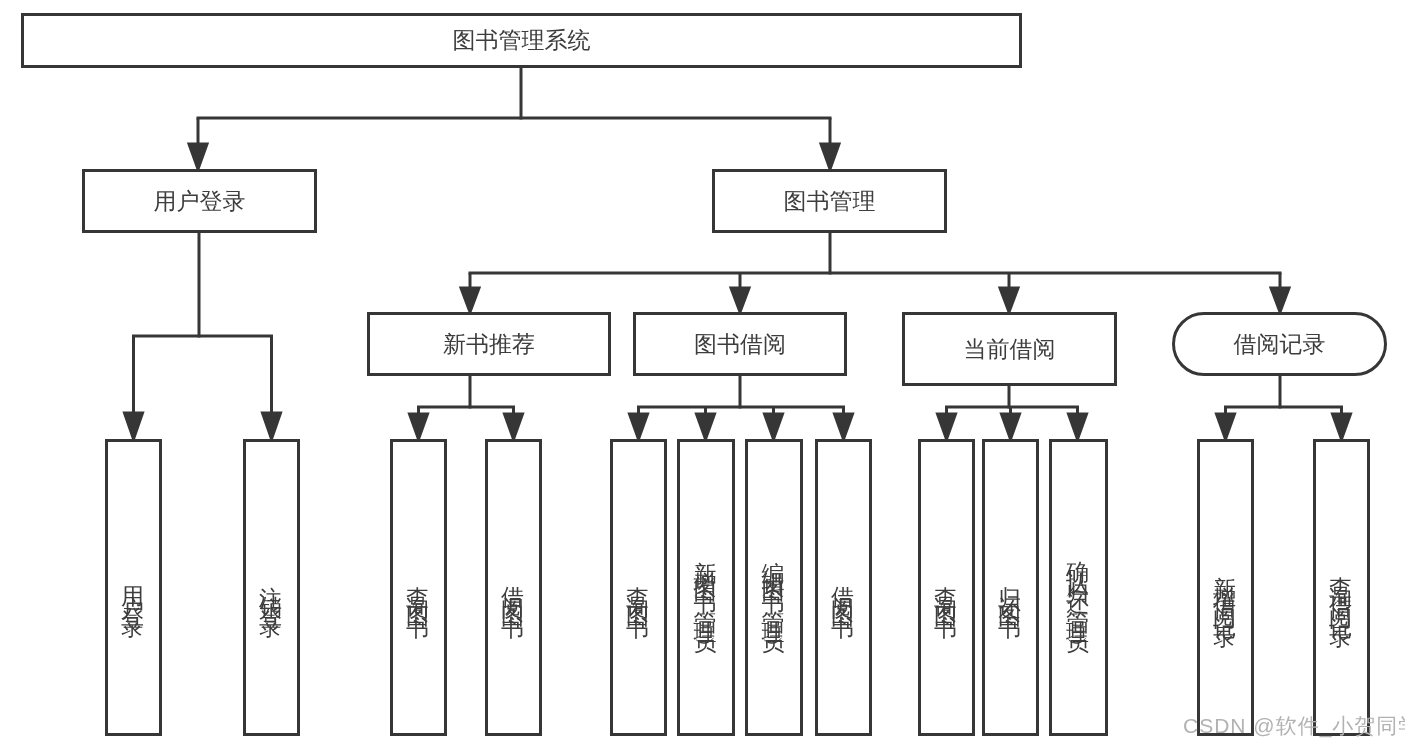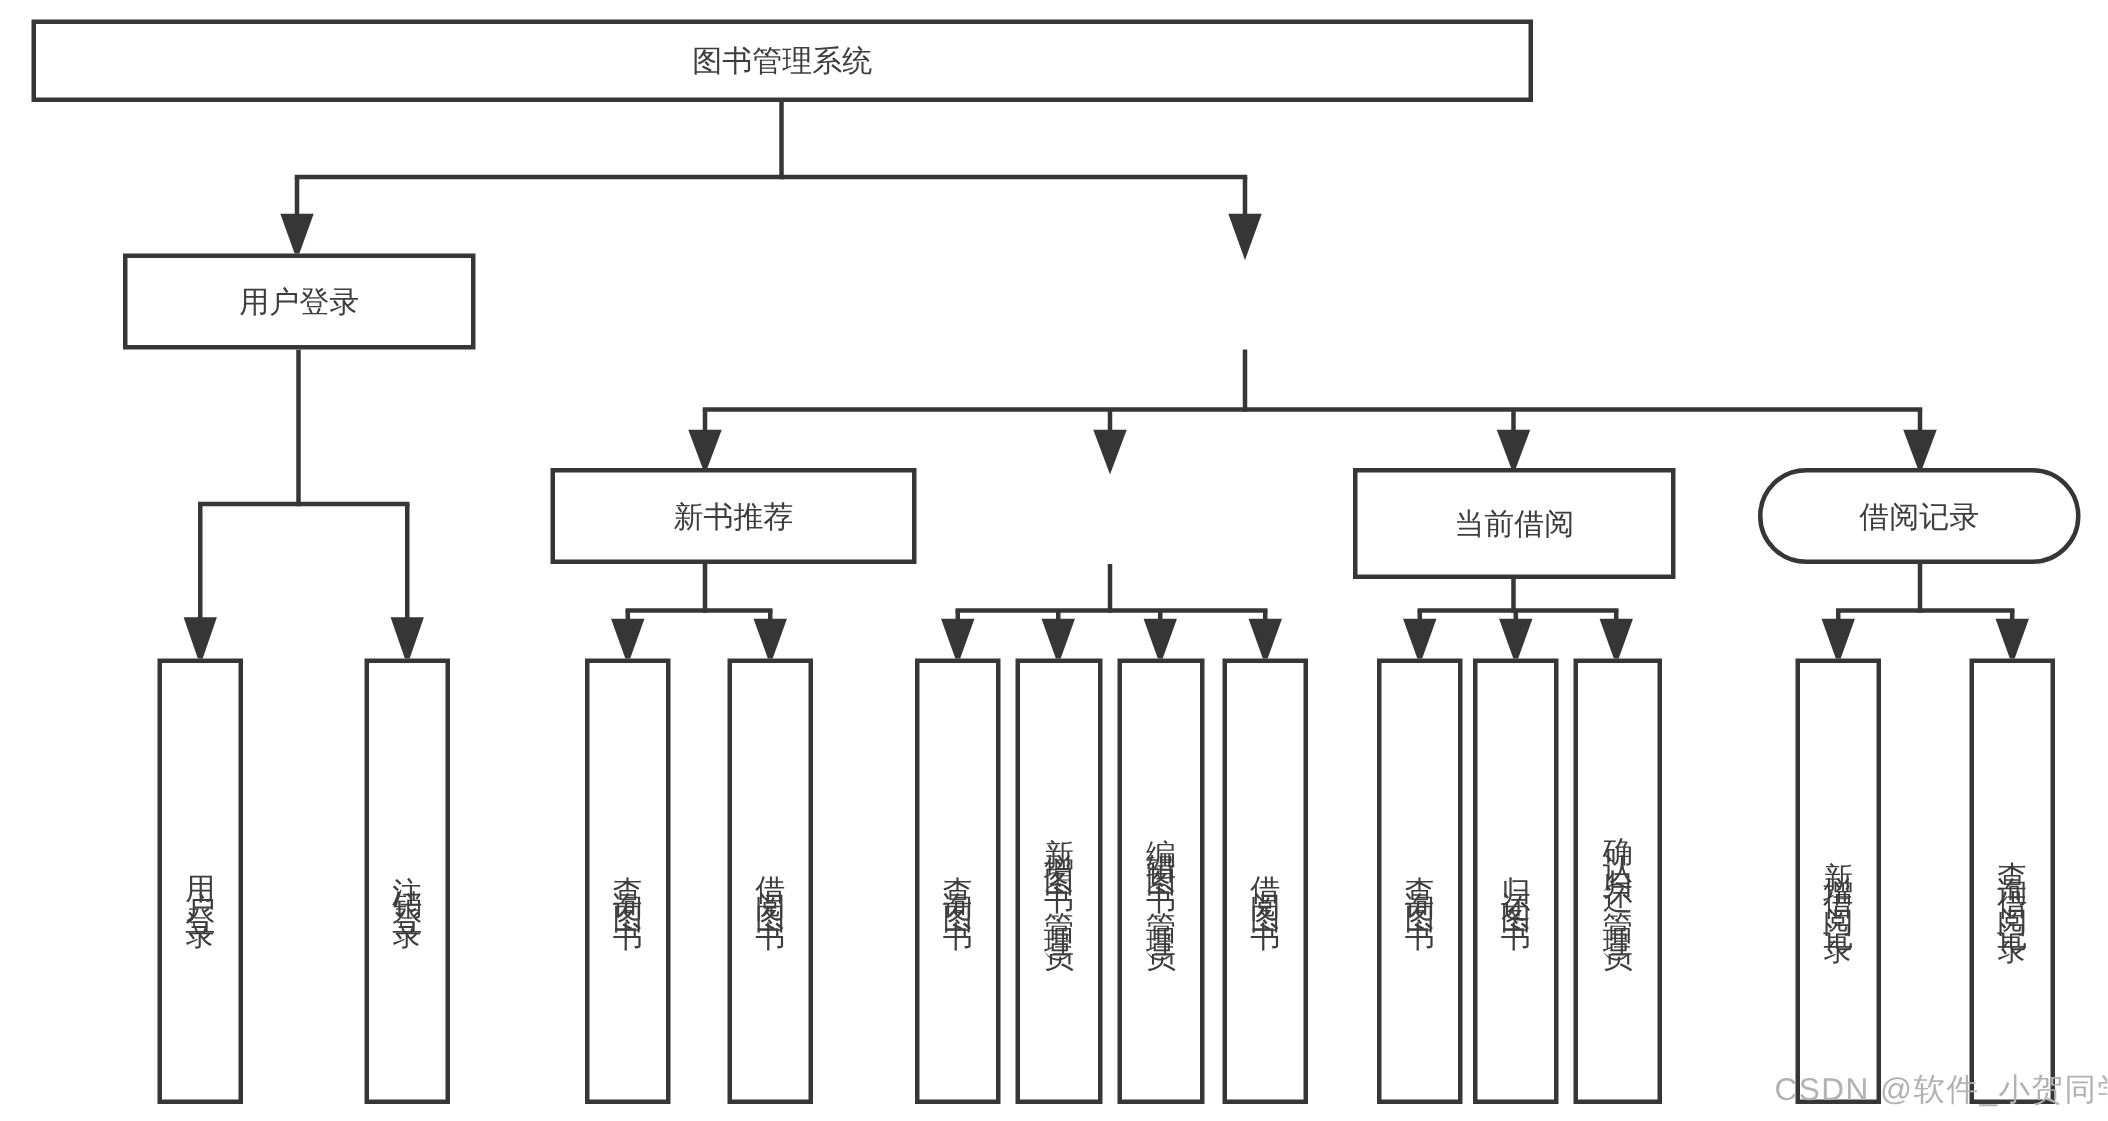--- a/index.html
+++ b/index.html
@@ -19,21 +19,21 @@
   }
   .box {
     position: absolute;
     box-sizing: border-box;
     background: #ffffff;
     border: 3px solid #363636;
     display: flex;
     align-items: center;
     justify-content: center;
     color: #3d3d3d;
-    font-size: 20px;
+    font-size: 23px;
     z-index: 2;
     white-space: nowrap;
   }
   .box.vert span {
     writing-mode: vertical-rl;
     text-orientation: mixed;
     letter-spacing: 10px;
     white-space: nowrap;
   }
   .watermark {
@@ -114,23 +114,29 @@
     <polygon points="1332.5,414 1350.5,414 1341.5,439"></polygon>
   </svg>
 
   <div class="box" style="left:21px; top:13px; width:1001px; height:55px;">
     <span>图书管理系统</span>
   </div>
 
   <div class="box" style="left:82px; top:169px; width:235px; height:64px;">
     <span>用户登录</span>
   </div>
+  <div class="box" style="left:712px; top:169px; width:235px; height:64px;">
+    <span>图书管理</span>
+  </div>
 
   <div class="box" style="left:367px; top:312px; width:244px; height:64px;">
     <span>新书推荐</span>
+  </div>
+  <div class="box" style="left:633px; top:312px; width:214px; height:64px;">
+    <span>图书借阅</span>
   </div>
   <div class="box" style="left:902px; top:312px; width:215px; height:74px;">
     <span>当前借阅</span>
   </div>
   <div class="box" style="left:1172px; top:312px; width:215px; height:64px;border-radius:32px;">
     <span>借阅记录</span>
   </div>
 
   <div class="box vert" style="left:105px; top:439px; width:57px; height:297px;">
     <span>用户登录</span>

